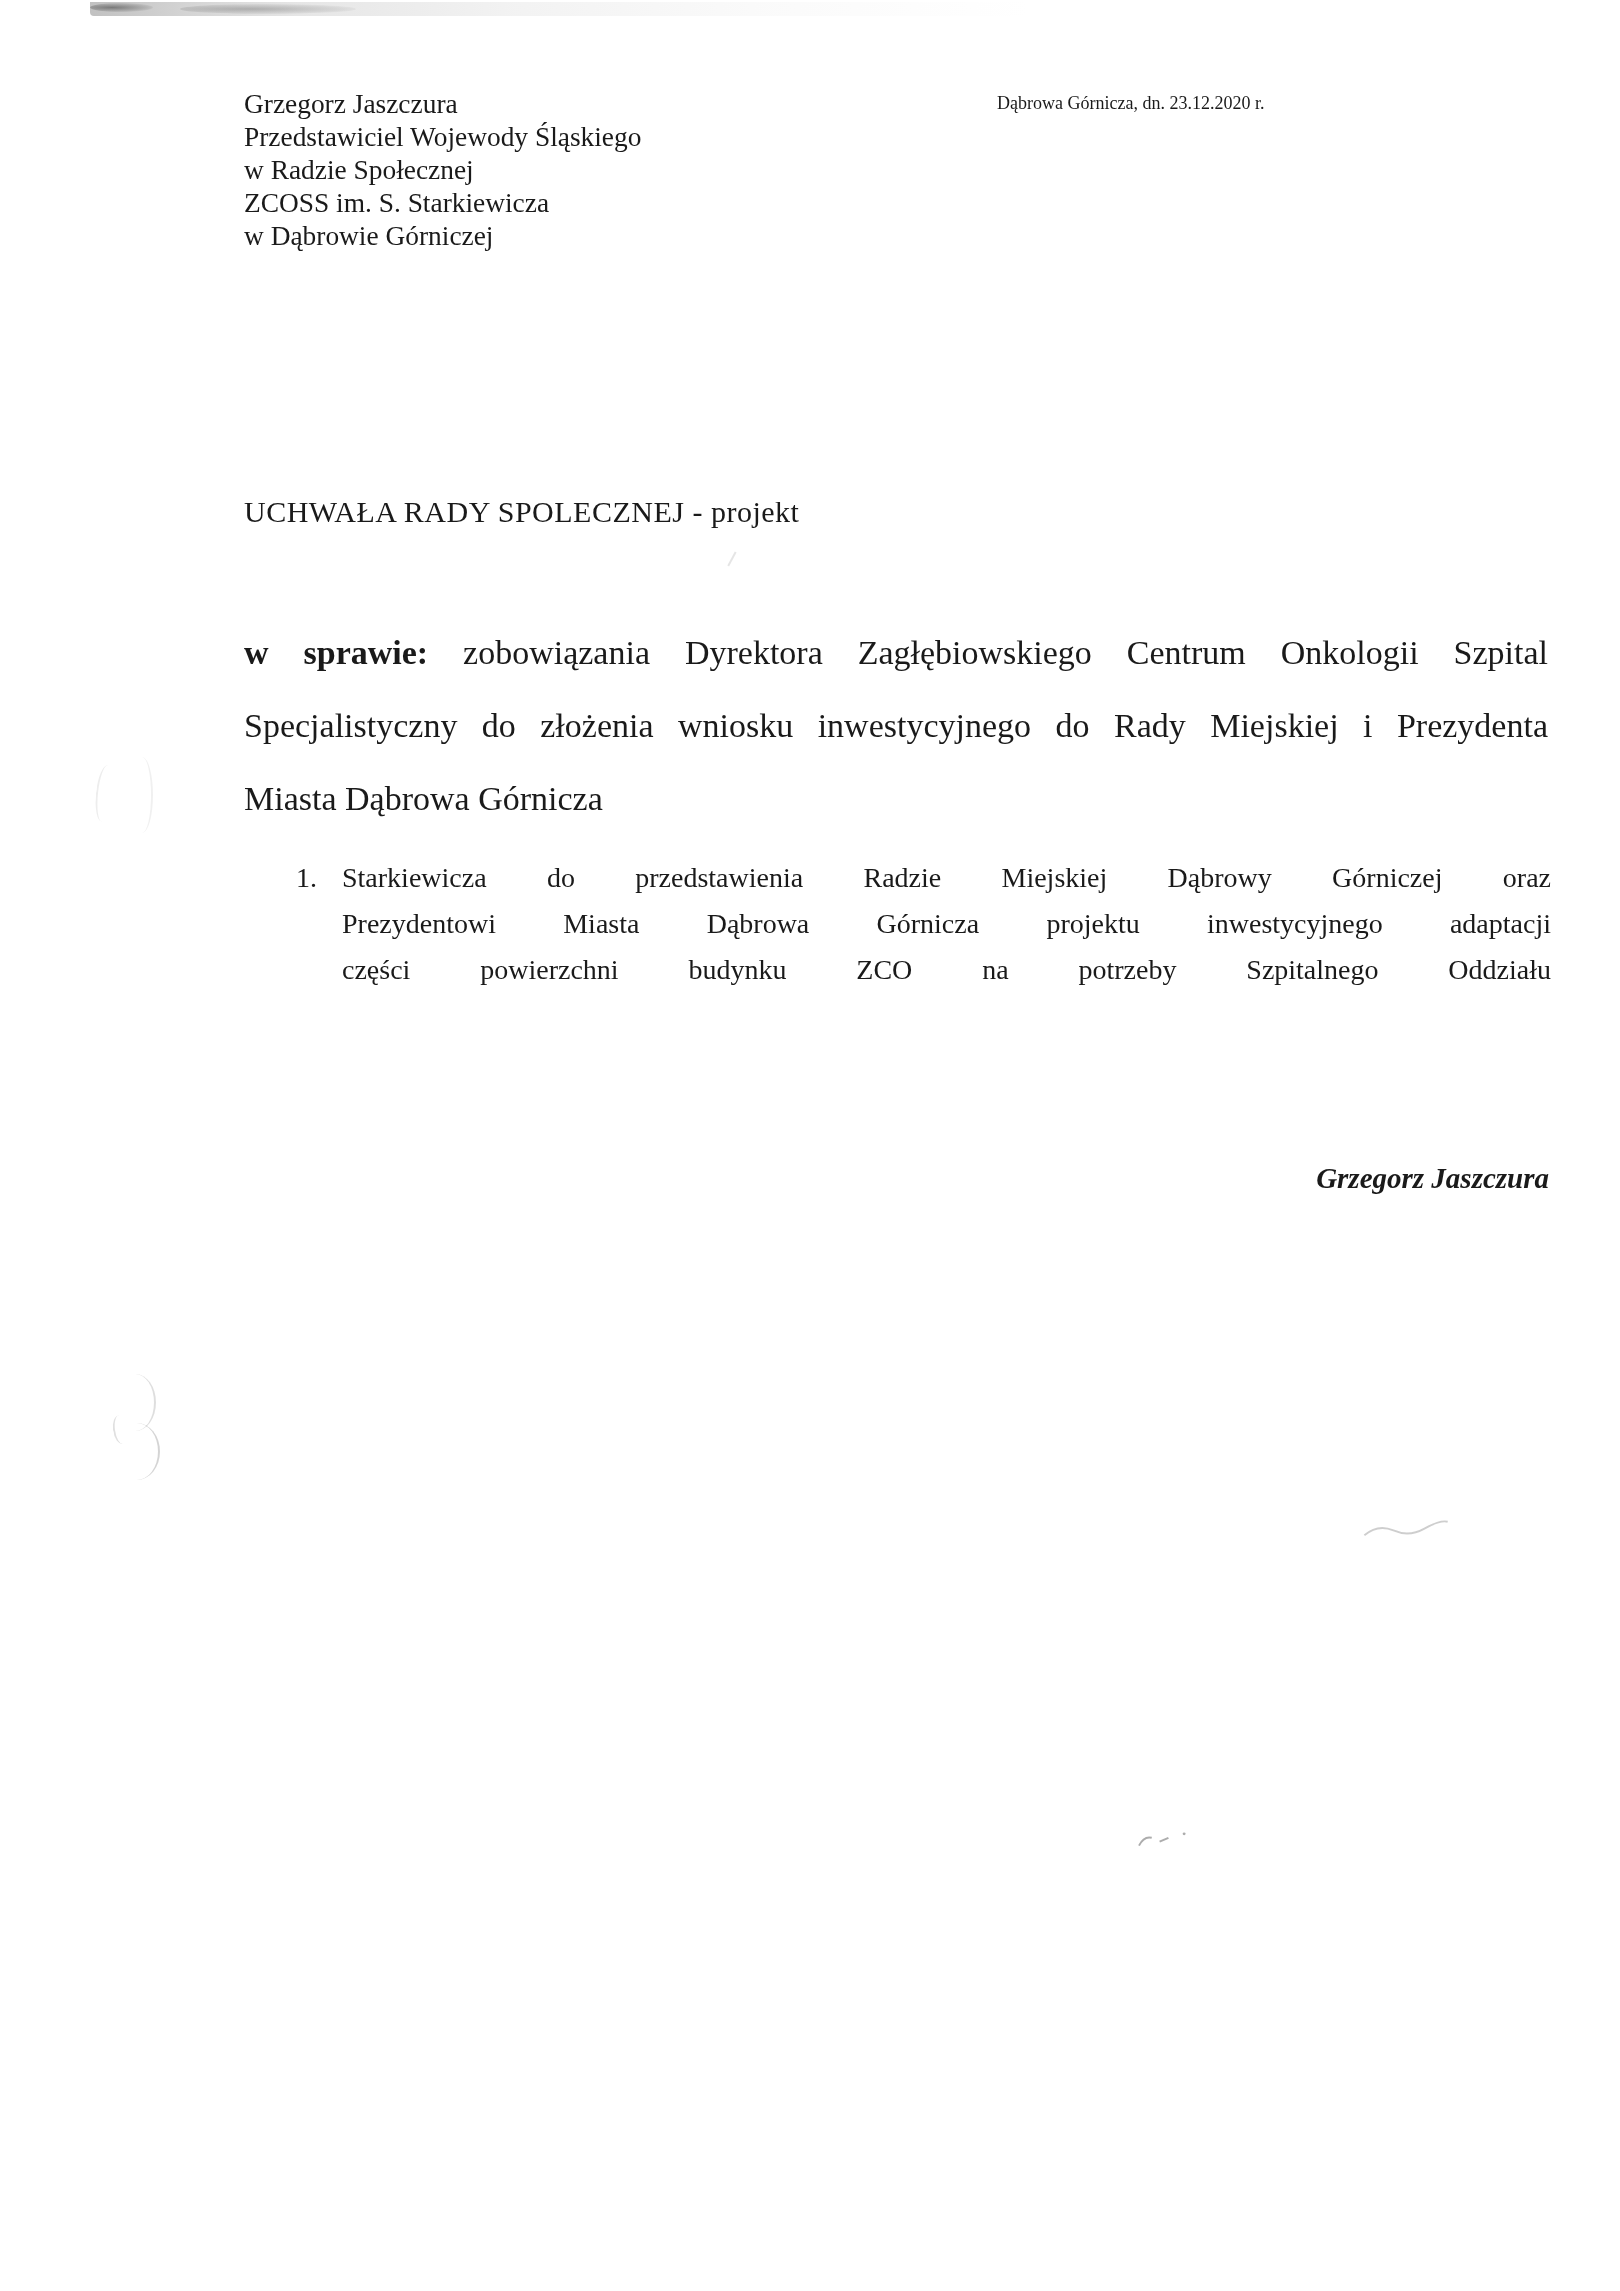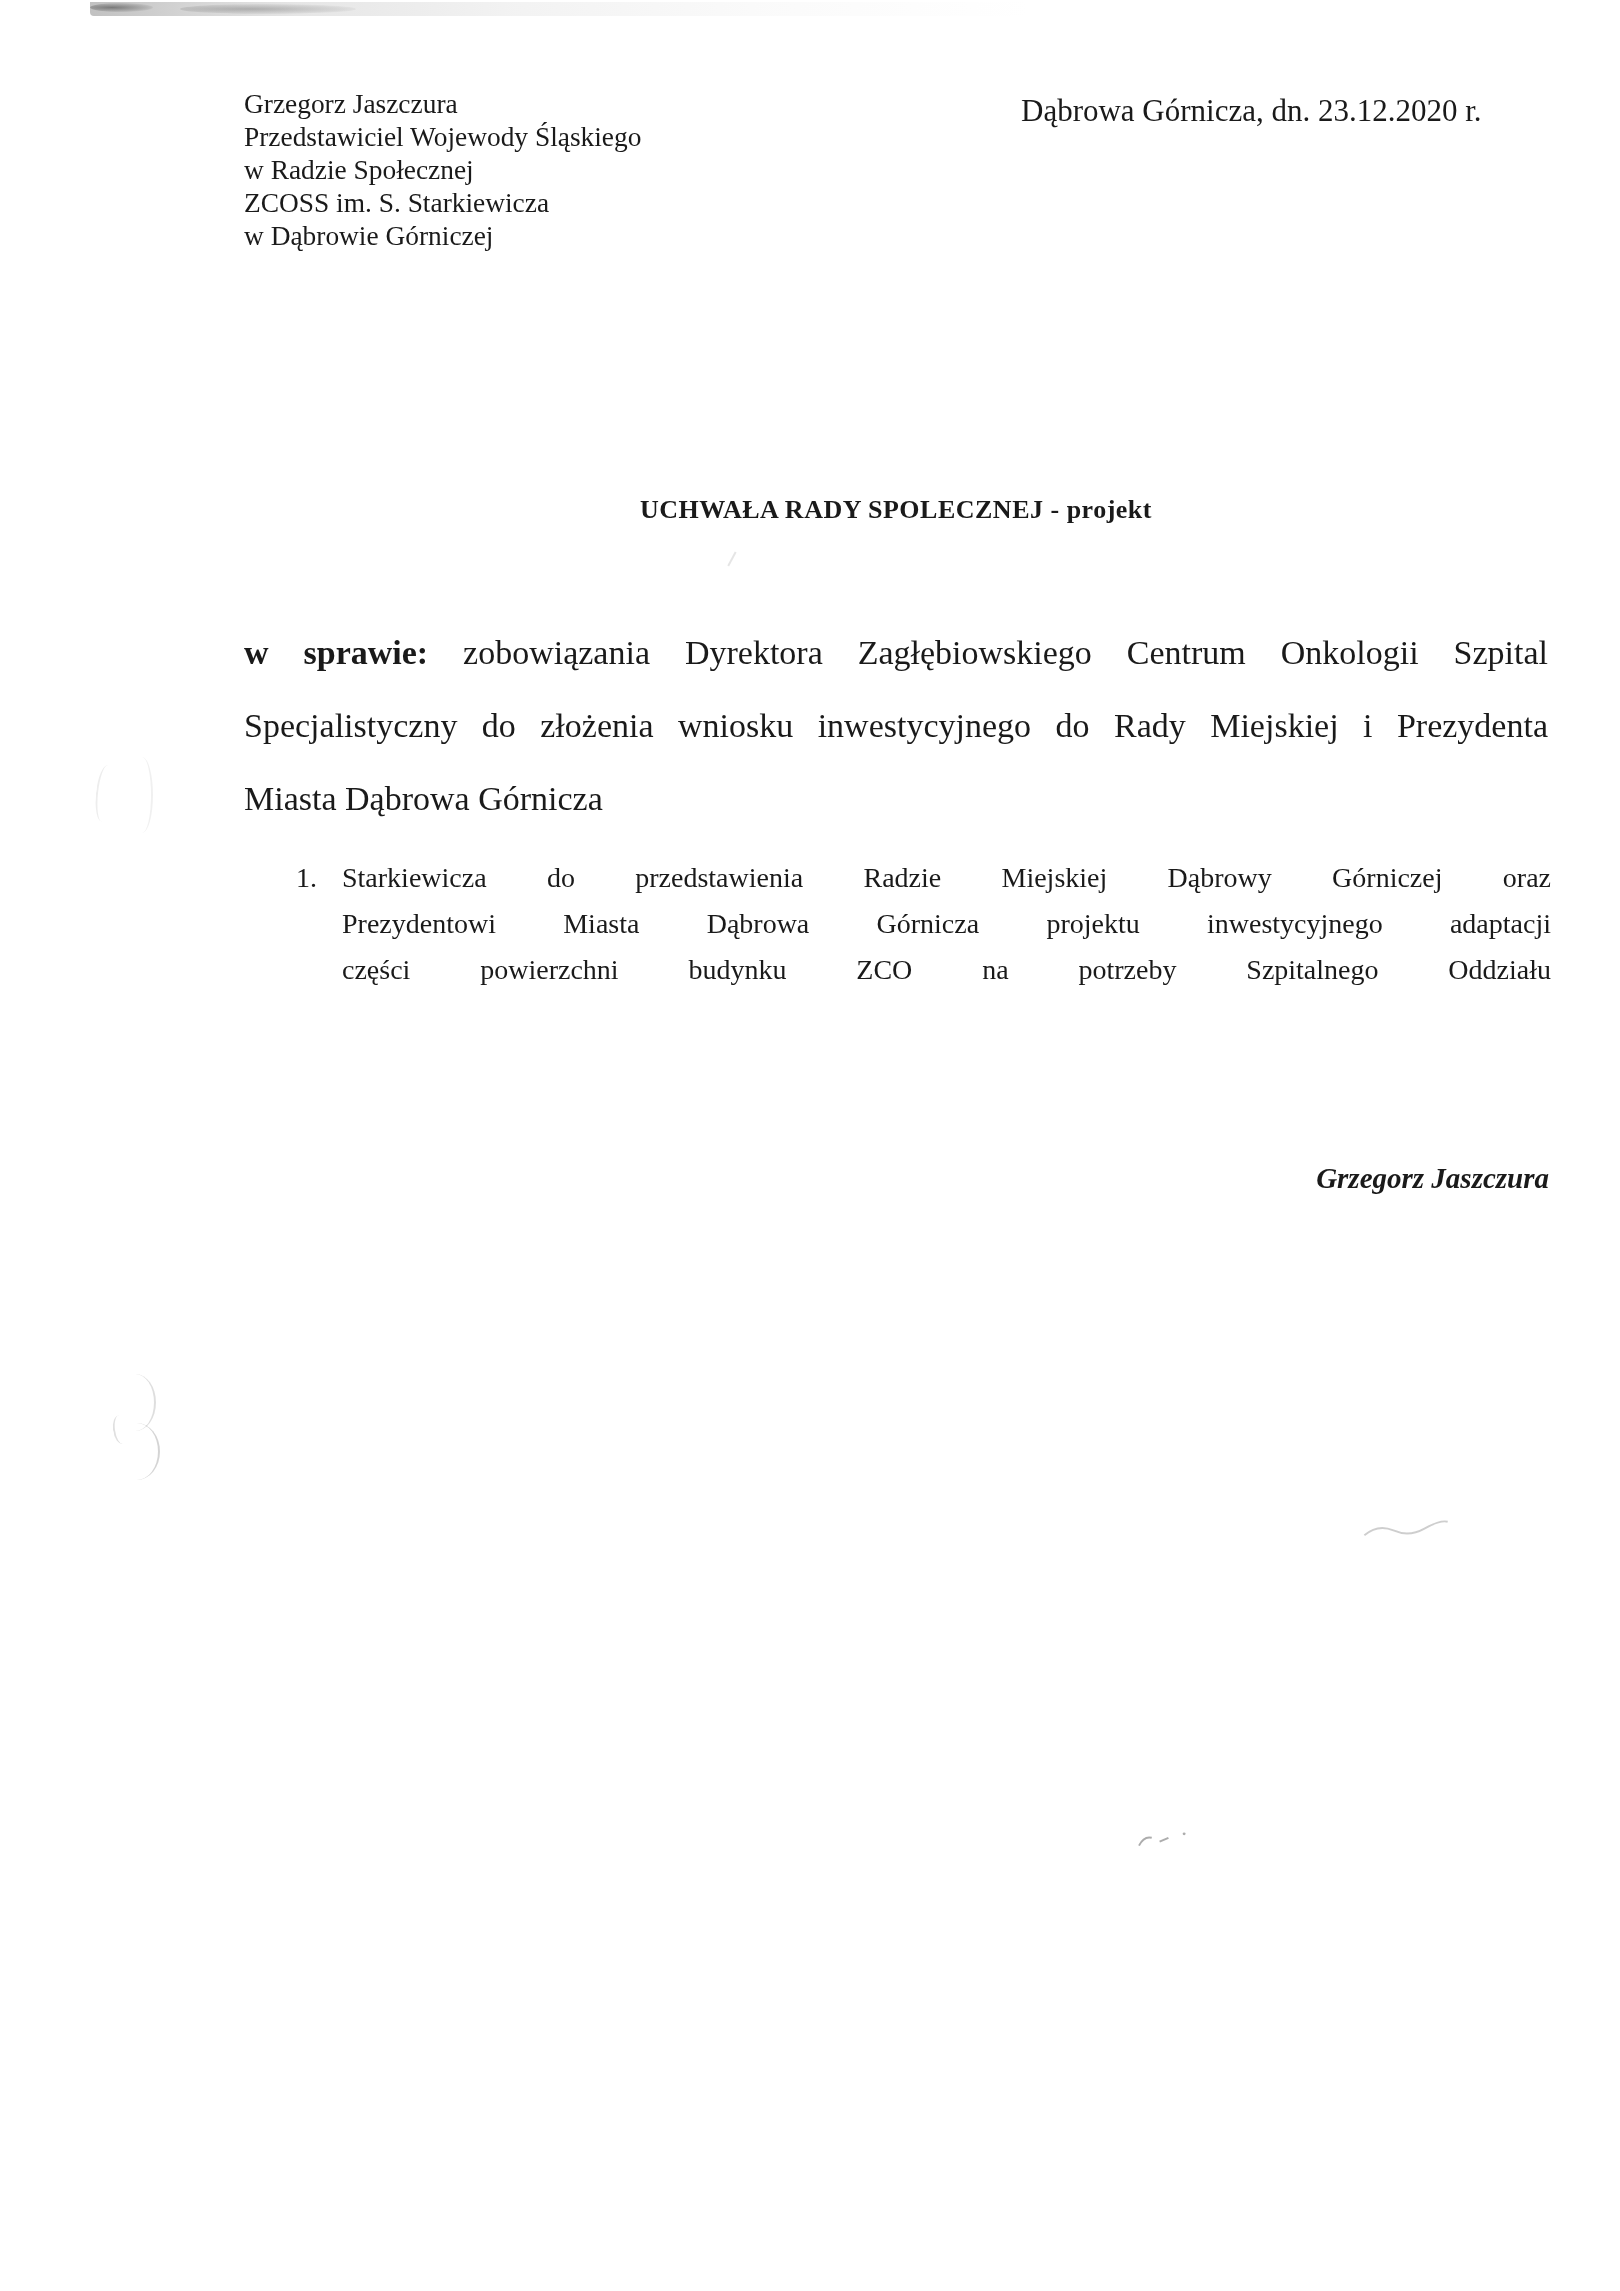--- a/index.html
+++ b/index.html
@@ -22,33 +22,32 @@
   .sender {
     position: absolute;
     left: 211px;
     top: 88px;
     font-size: 27.4px;
     line-height: 33px;
     white-space: nowrap;
   }
   .date {
     position: absolute;
-    left: 988px;
+    left: 964px;
     top: 93px;
-    font-size: 31px;
+    font-size: 18px;
     white-space: nowrap;
   }
   .title {
     position: absolute;
     left: 211px;
     top: 495px;
     width: 1304px;
-    text-align: center;
-    font-size: 26px;
-    font-weight: bold;
+    font-size: 30px;
+    font-weight: normal;
     letter-spacing: 0.5px;
   }
   .subject {
     position: absolute;
     left: 211px;
     top: 616px;
     width: 1304px;
     font-size: 34px;
     line-height: 73px;
   }

